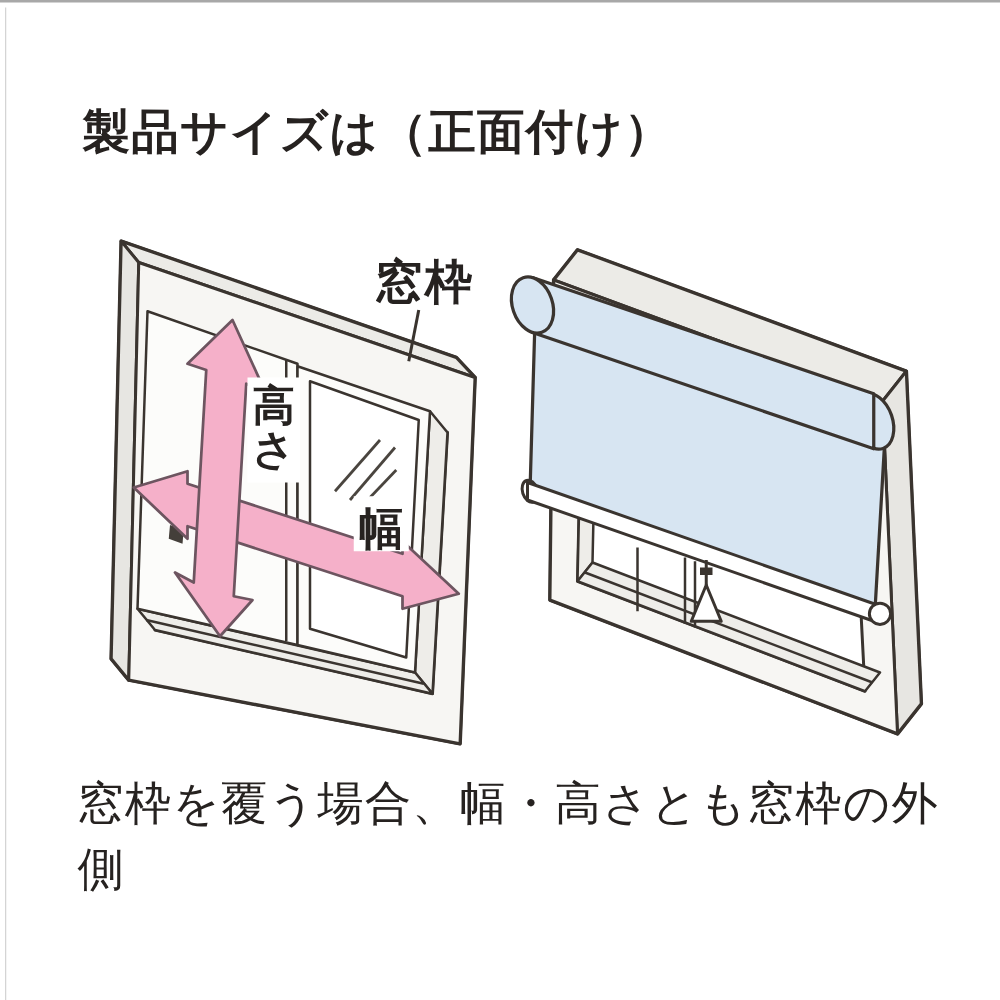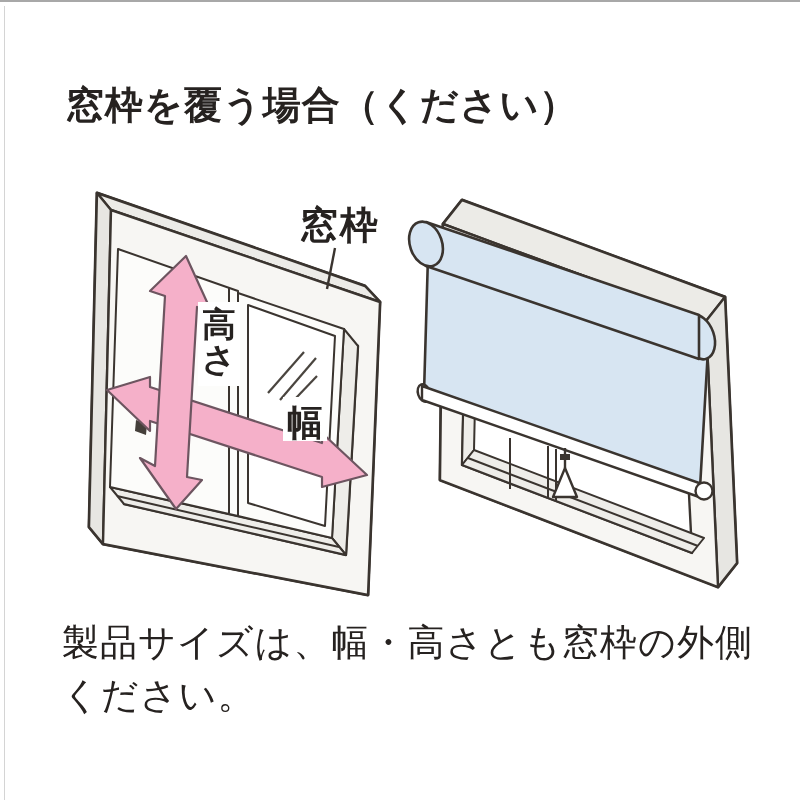--- a/index.html
+++ b/index.html
@@ -21,21 +21,21 @@
   svg text{font-family:"DejaVu Sans",sans-serif;}
 </style>
 </head>
 <body>
 
 <div id="stage">
 
   <div class="edge-top"></div>
   <div class="edge-left"></div>
 
-  <div class="title">窓枠を覆う場合（ください）</div>
+  <div class="title">製品サイズは（正面付け）</div>
 
   <svg class="illus" style="left:70px;top:186px" width="330" height="430" viewBox="0 0 330 430">
     <g stroke="#3a342f" stroke-width="2.4" stroke-linejoin="round" fill="none">
 
       <path d="M27,7 L295,100 L310,116 L298,409 L33,358 L19,341 Z" fill="#f6f5f2" stroke-width="3"></path>
       <path d="M27,7 L295,100 L310,116 L41,24 Z" fill="#ecebe7"></path>
       <path d="M27,7 L41,24 L33,358 L19,341 Z" fill="#e7e6e2"></path>
       <path d="M41,24 L310,116 L298,409 L33,358 Z" fill="#f7f6f3"></path>
 
       <path d="M62,80 L288,160 L276,369 L54,318 Z" fill="#ffffff"></path>
@@ -104,17 +104,16 @@
     </g>
 
     <g stroke="#3a342f" stroke-width="2.6" stroke-linejoin="round">
       <ellipse cx="301" cy="151" rx="15" ry="23" fill="#d7e5f2" transform="rotate(-19 301 151)"></ellipse>
       <path d="M28,36 L301,129 L301,173 L28,80 Z" fill="#d7e5f2"></path>
       <ellipse cx="28" cy="58" rx="16" ry="23" fill="#d7e5f2" transform="rotate(-19 28 58)"></ellipse>
     </g>
   </svg>
 
   <div class="desc">
-    <div>製品サイズは、幅・高さとも窓枠の外側</div>
-    <div>ください。</div>
+    <div>窓枠を覆う場合、幅・高さとも窓枠の外側</div>
   </div>
 
 </div>
 
 </body></html>

